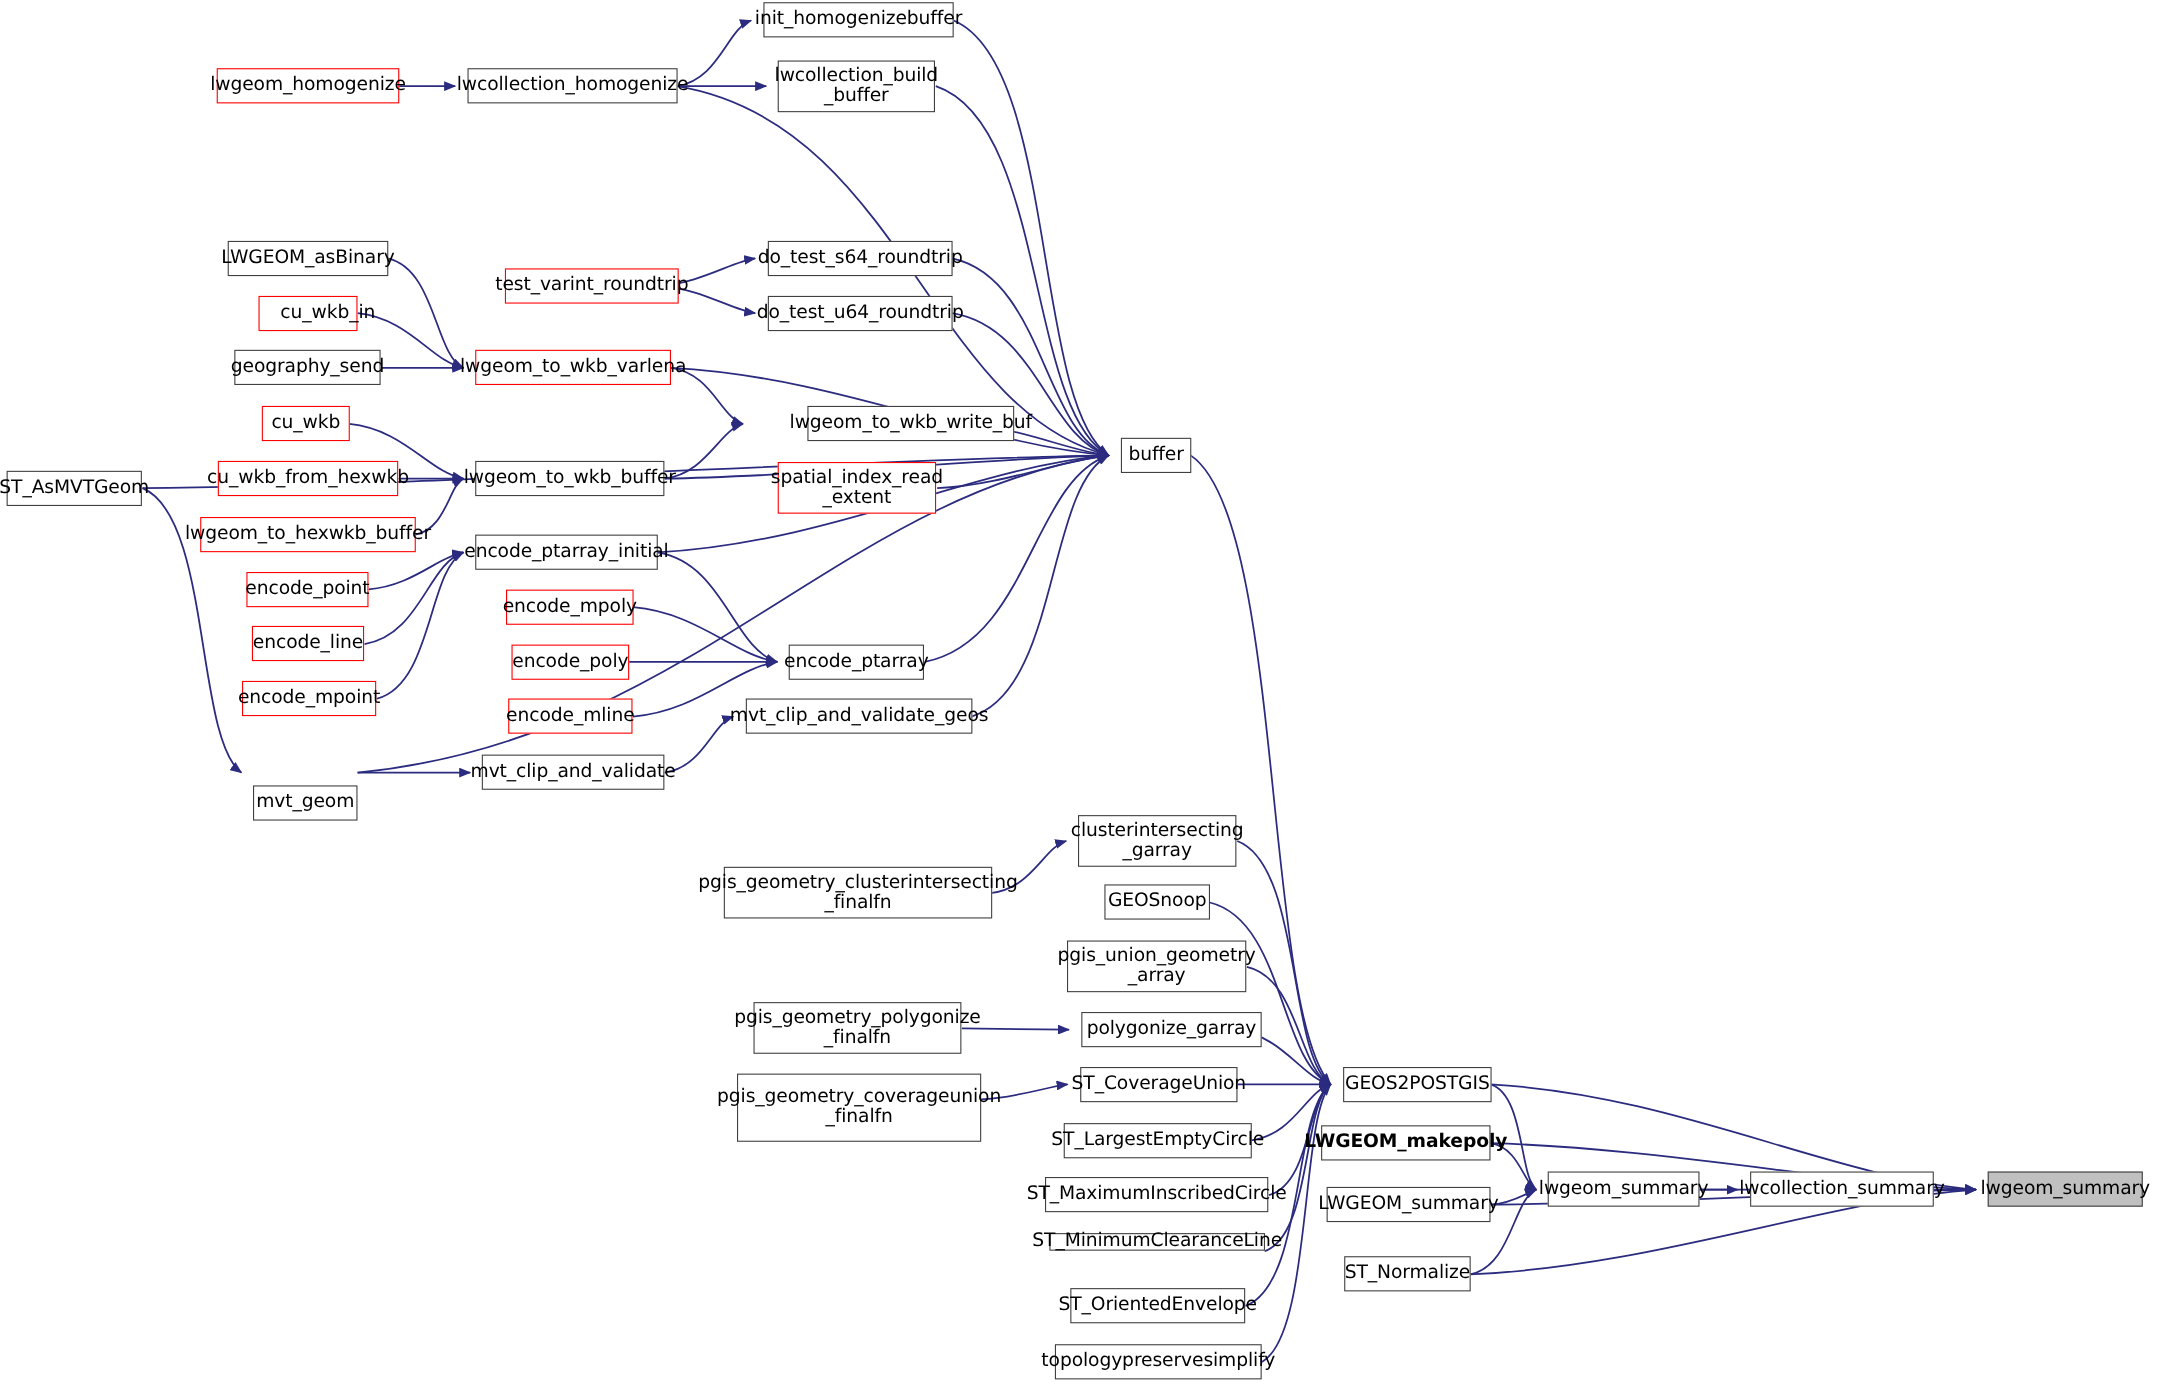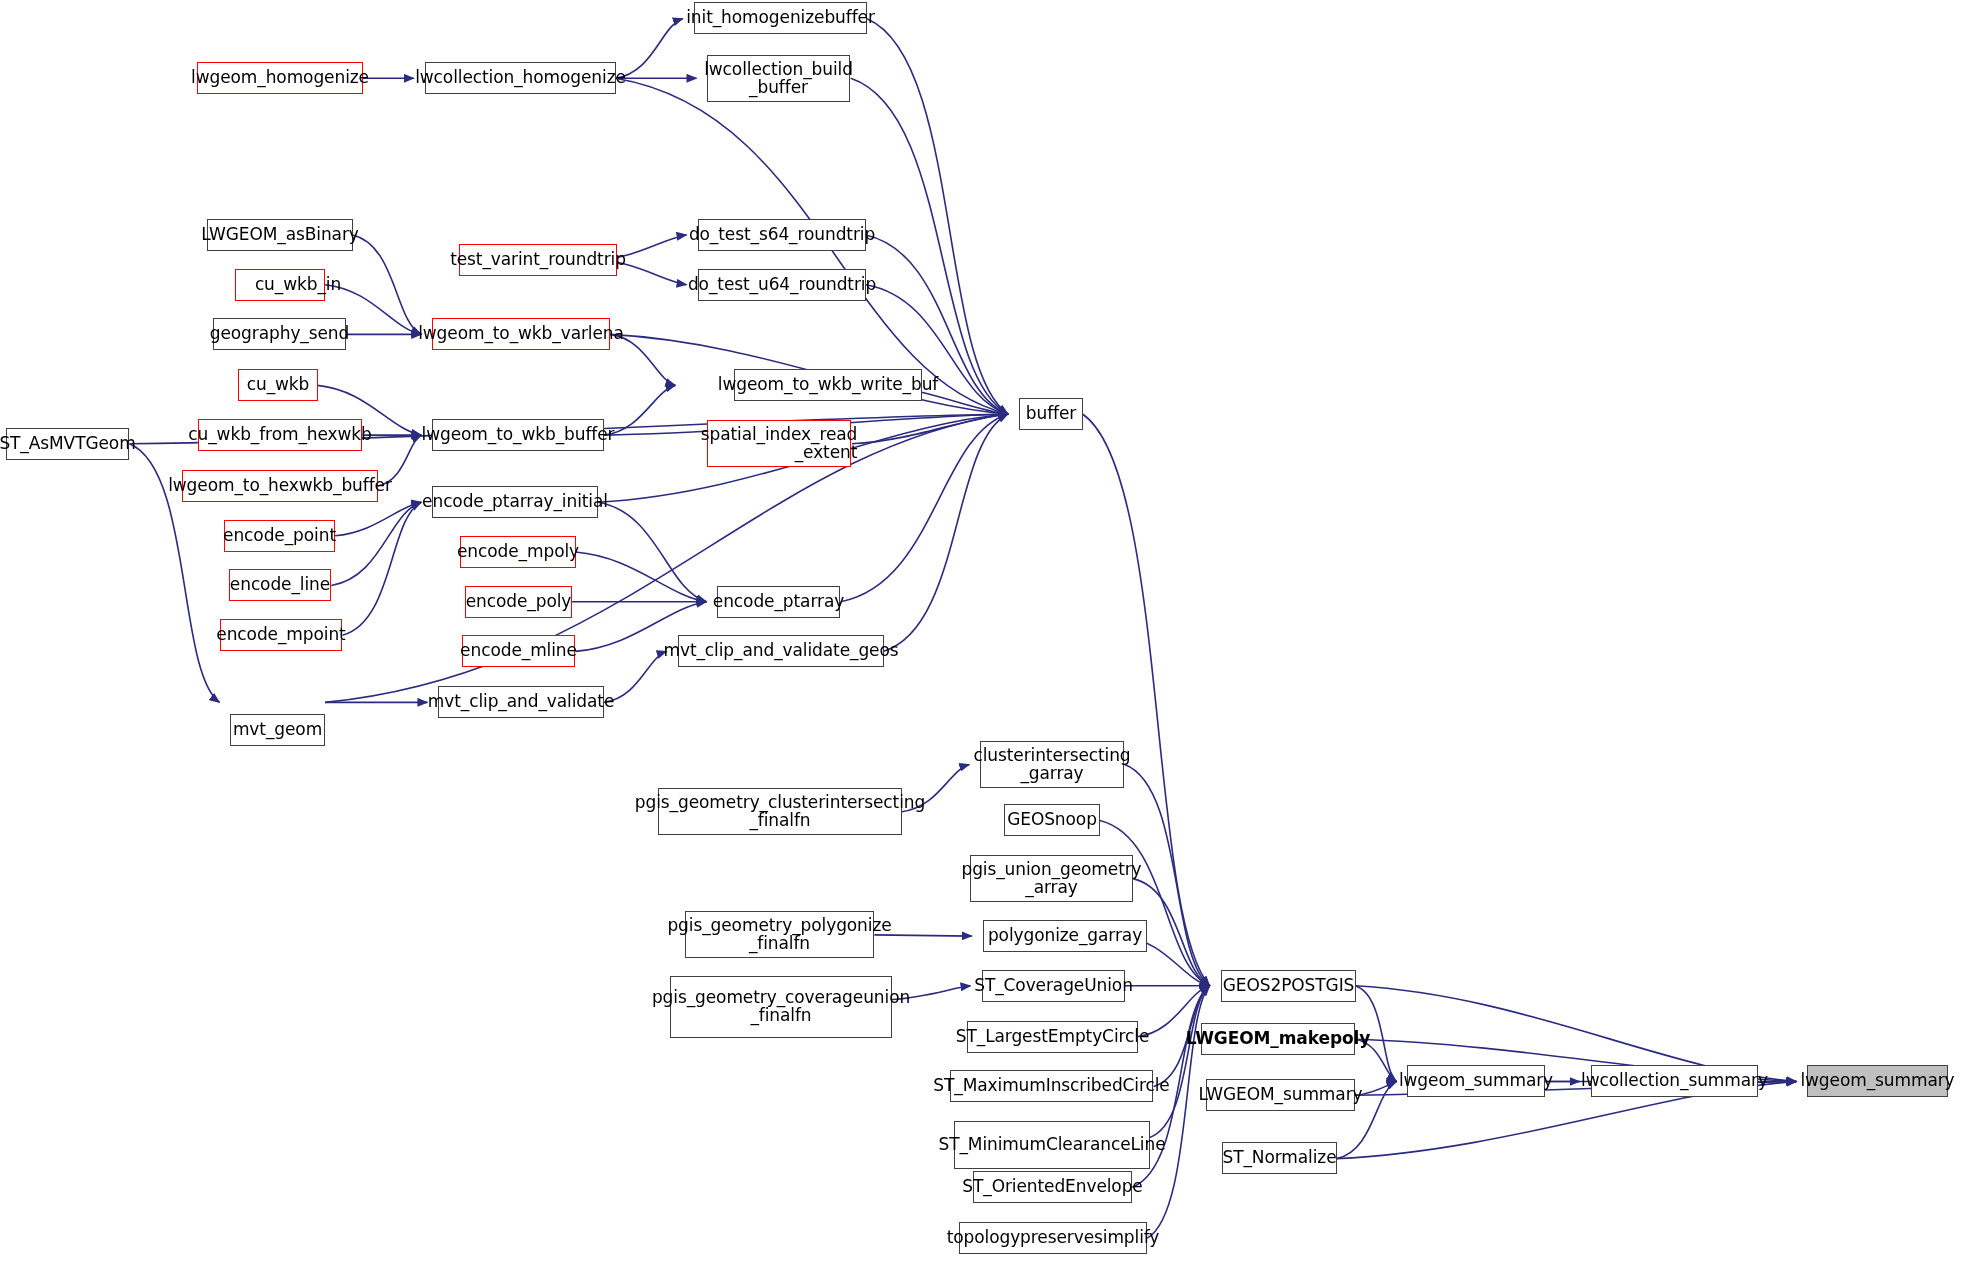--- a/index.html
+++ b/index.html
@@ -111,21 +111,21 @@
       <div class="node red" style="left: 441px; top: 244px; width: 158px; height: 32px; margin-left: 18px;">test_varint_roundtrip</div>
       <div class="node red" style="left: 235px; top: 269px; width: 90px; height: 32px; padding-left: 36px;">cu_wkb_in</div>
       <div class="node" style="left: 698px; top: 269px; width: 168px; height: 32px;">do_test_u64_roundtrip</div>
       <div class="node" style="left: 213px; top: 318px; width: 133px; height: 32px;">geography_send</div>
       <div class="node red" style="left: 432px; top: 318px; width: 178px; height: 32px;">lwgeom_to_wkb_varlena</div>
       <div class="node red" style="left: 238px; top: 369px; width: 80px; height: 32px;">cu_wkb</div>
       <div class="node" style="left: 686px; top: 369px; width: 188px; height: 32px; margin-left: 48px;">lwgeom_to_wkb_write_buf</div>
       <div class="node" style="left: 1019px; top: 398px; width: 64px; height: 32px;">buffer</div>
       <div class="node red" style="left: 198px; top: 419px; width: 164px; height: 32px;">cu_wkb_from_hexwkb</div>
       <div class="node" style="left: 432px; top: 419px; width: 172px; height: 32px;">lwgeom_to_wkb_buffer</div>
-      <div class="node red" style="left: 707px; top: 420px; width: 144px; height: 47px; text-align: right;">spatial_index_read
+      <div class="node red" style="left: 707px; top: 420px; width: 144px; height: 47px;">spatial_index_read
 _extent</div>
       <div class="node red" style="left: 182px; top: 470px; width: 196px; height: 32px;">lwgeom_to_hexwkb_buffer</div>
       <div class="node" style="left: 432px; top: 486px; width: 166px; height: 32px;">encode_ptarray_initial</div>
       <div class="node red" style="left: 224px; top: 520px; width: 111px; height: 32px;">encode_point</div>
       <div class="node red" style="left: 460px; top: 536px; width: 116px; height: 32px;">encode_mpoly</div>
       <div class="node red" style="left: 229px; top: 569px; width: 102px; height: 32px;">encode_line</div>
       <div class="node red" style="left: 465px; top: 586px; width: 107px; height: 32px;">encode_poly</div>
       <div class="node" style="left: 717px; top: 586px; width: 123px; height: 32px;">encode_ptarray</div>
       <div class="node red" style="left: 220px; top: 619px; width: 122px; height: 32px;">encode_mpoint</div>
       <div class="node red" style="left: 462px; top: 635px; width: 113px; height: 32px;">encode_mline</div>
@@ -146,18 +146,18 @@
 _finalfn</div>
       <div class="node" style="left: 982px; top: 970px; width: 143px; height: 32px;">ST_CoverageUnion</div>
       <div class="node" style="left: 1221px; top: 970px; width: 135px; height: 32px;">GEOS2POSTGIS</div>
       <div class="node" style="left: 967px; top: 1021px; width: 171px; height: 32px;">ST_LargestEmptyCircle</div>
       <div class="node" style="left: 1201px; top: 1023px; width: 154px; height: 32px; font-weight: bold;">LWGEOM_makepoly</div>
       <div class="node" style="left: 1407px; top: 1065px; width: 138px; height: 32px;">lwgeom_summary</div>
       <div class="node" style="left: 1591px; top: 1065px; width: 167px; height: 32px;">lwcollection_summary</div>
       <div class="node hl" style="left: 1807px; top: 1065px; width: 141px; height: 32px;">lwgeom_summary</div>
       <div class="node" style="left: 950px; top: 1070px; width: 203px; height: 32px;">ST_MaximumInscribedCircle</div>
       <div class="node" style="left: 1206px; top: 1079px; width: 149px; height: 32px;">LWGEOM_summary</div>
-      <div class="node" style="left: 954px; top: 1121px; width: 196px; height: 48px;">ST_MinimumClearanceLine</div>
+      <div class="node" style="left: 954px; top: 1121px; width: 196px; height: 16px;">ST_MinimumClearanceLine</div>
       <div class="node" style="left: 1222px; top: 1142px; width: 115px; height: 32px;">ST_Normalize</div>
       <div class="node" style="left: 973px; top: 1171px; width: 159px; height: 32px;">ST_OrientedEnvelope</div>
       <div class="node" style="left: 959px; top: 1222px; width: 188px; height: 32px;">topologypreservesimplify</div>
     </div>
 </div>
 
 </body></html>

